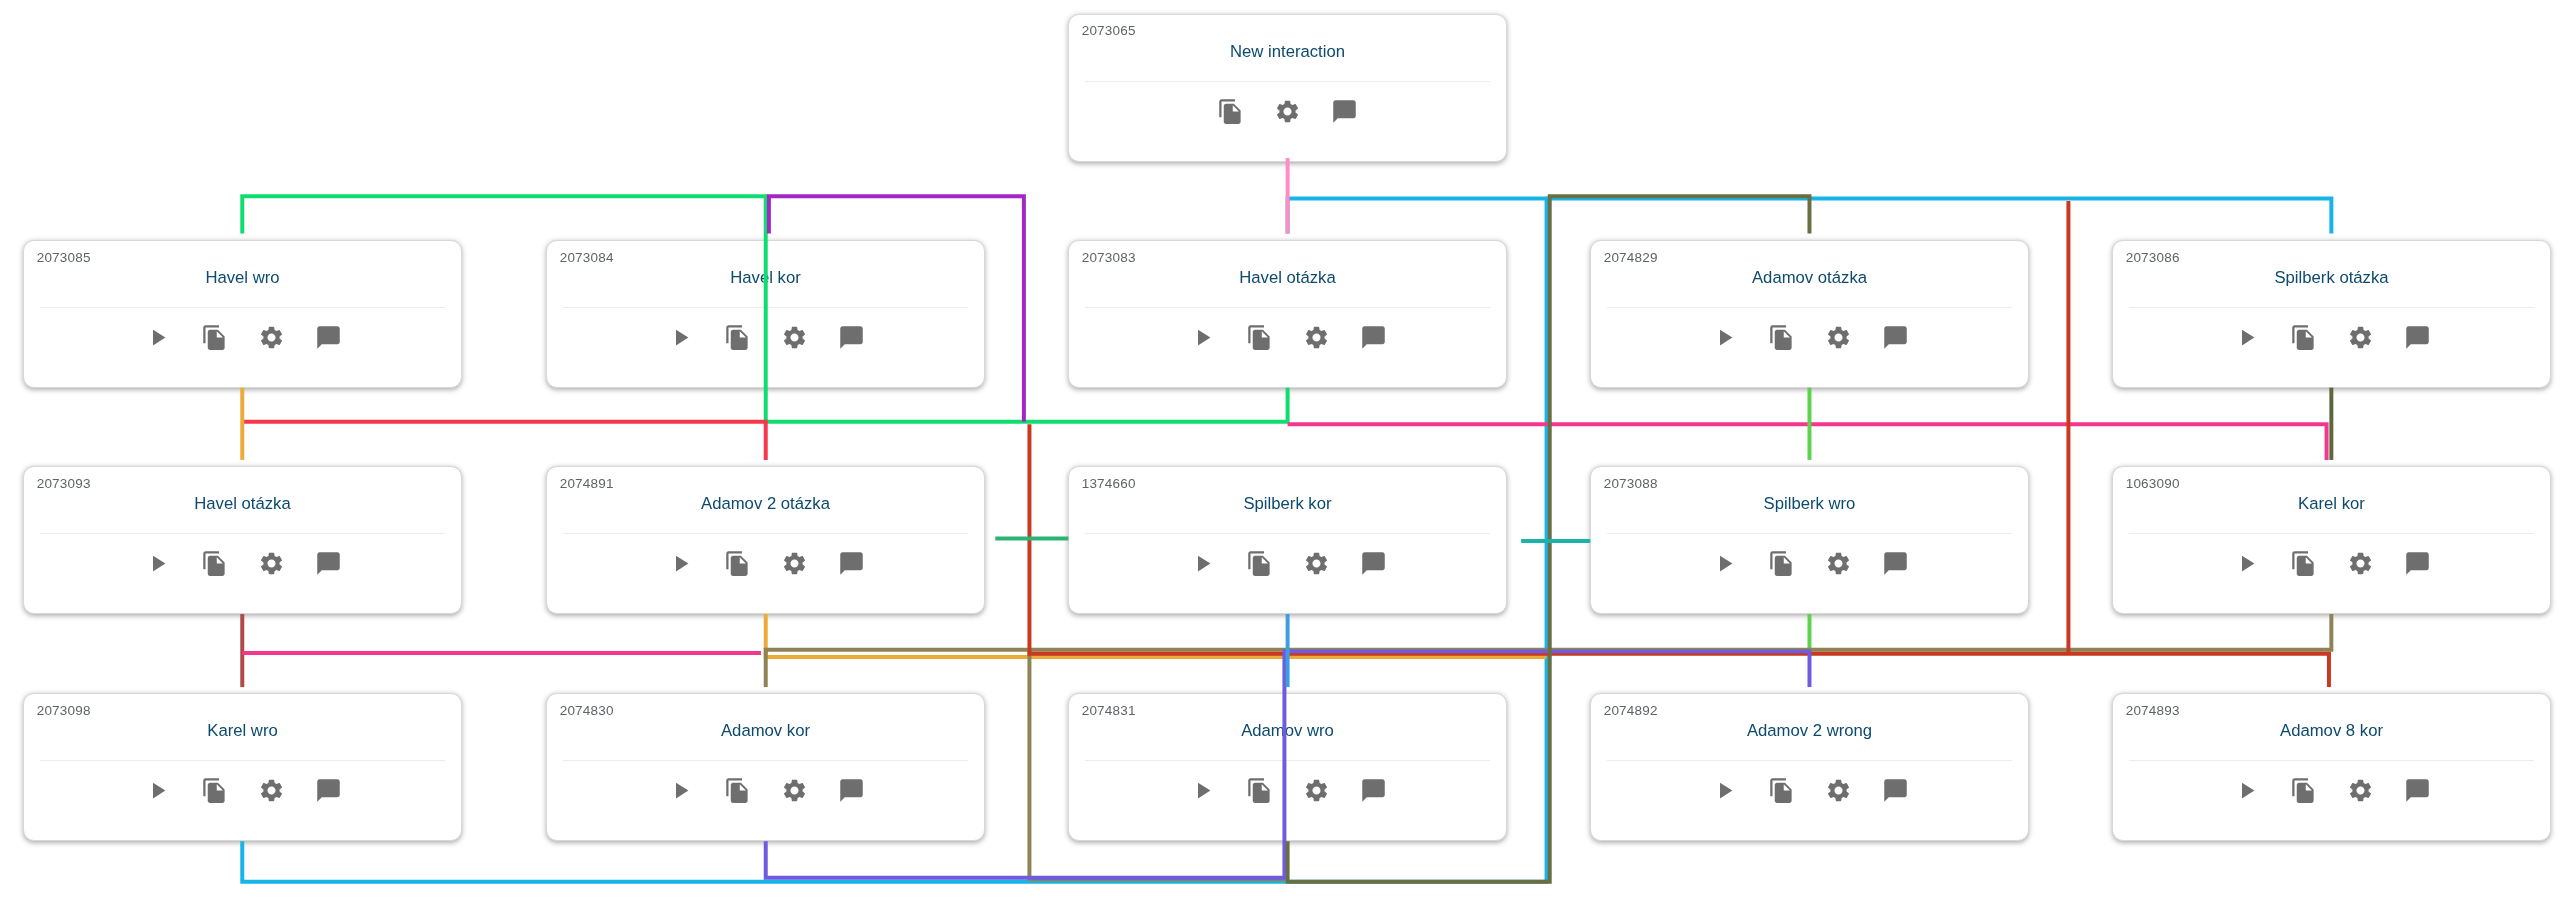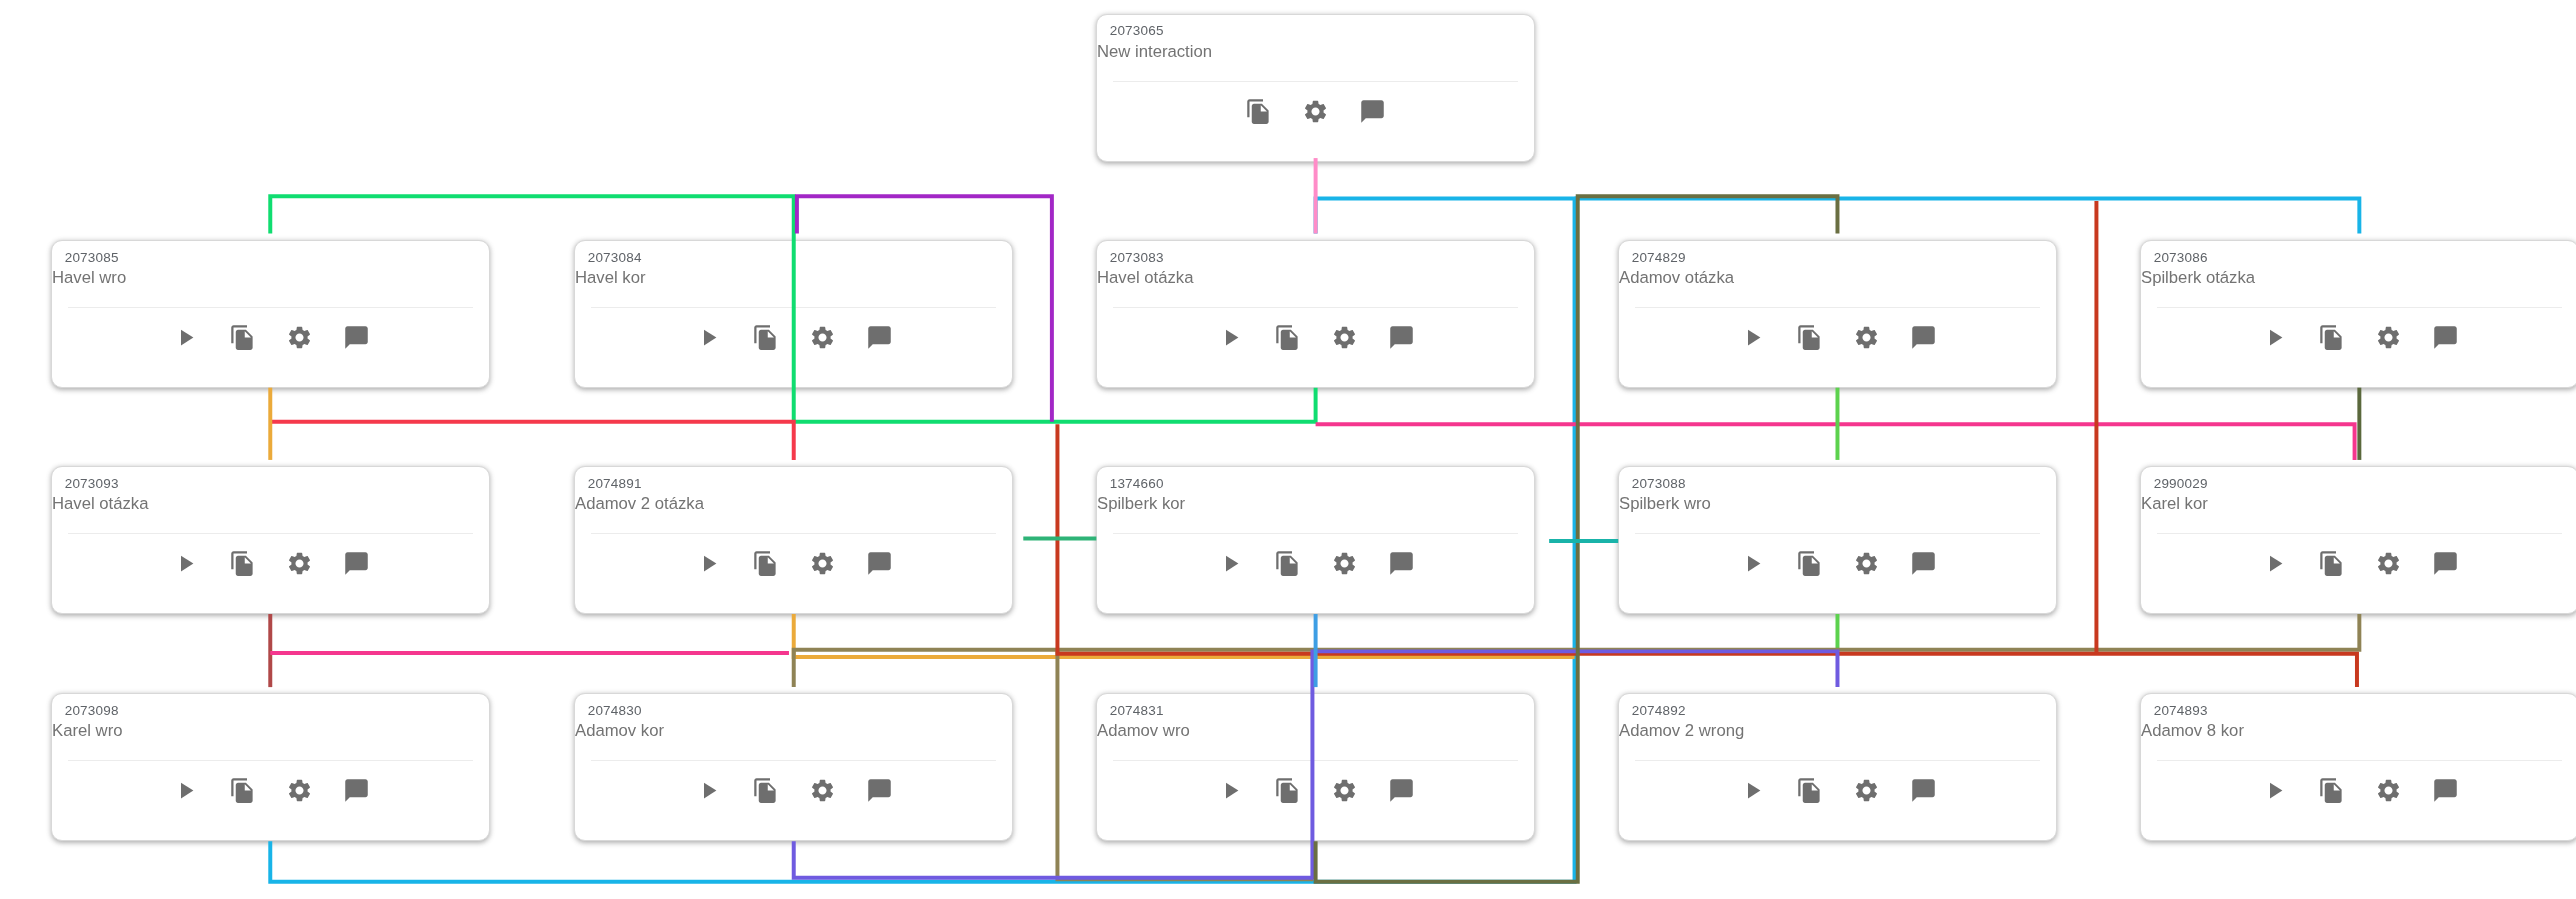--- a/index.html
+++ b/index.html
@@ -1,32 +1,32 @@
 <!DOCTYPE html>
 <html style="font-size:12.7px"><head>
 <meta charset="utf-8">
 <style>
   html,body{margin:0;padding:0;}
   body{
     width:2576px;height:900px;position:relative;background:#ffffff;
     font-family:"Liberation Sans", sans-serif;overflow:hidden;
   }
-  #canvas{position:absolute;left:0;top:0;width:2039px;height:900px;margin-left:28px;}
+  #canvas{position:absolute;left:0;top:0;width:2039px;height:900px;}
   .node{
     position:absolute;width:439px;height:148px;background:#fff;
     border:0.8px solid #d8d8d8;border-radius:11px;
     box-shadow:0 1.6px 5.6px rgba(80,80,80,.45);
     box-sizing:border-box;
   }
   .node-id{
     position:absolute;top:8.7px;left:12.7px;font-size:13.5px;color:#5f6368;letter-spacing:0.2px;
   }
   .node-title{
-    position:absolute;top:27px;left:0;right:0;text-align:left;
-    font-size:16.7px;color:#737373;
+    position:absolute;top:27px;left:0;right:0;text-align:center;
+    font-size:16.7px;color:#0c4a6e;
   }
   .node-divider{
     position:absolute;top:66px;left:16px;right:16px;border-top:0.8px solid #ececec;height:0;
   }
   .node-icons{
     position:absolute;top:83px;left:0;right:0;
     display:flex;justify-content:center;align-items:center;gap:30px;
   }
   .icon{display:inline-flex;width:27px;height:27px;cursor:pointer;}
   .icon svg{width:27px;height:27px;fill:#6e6e6e;}
@@ -297,21 +297,21 @@
             </svg>
           </span>
           <span class="icon">
             <svg viewBox="0 0 24 24">
               <path d="M20 2H4c-1.1 0-2 .9-2 2v18l4-4h14c1.1 0 2-.9 2-2V4c0-1.1-.9-2-2-2z"></path>
             </svg>
           </span>
         </div>
   </div>
       <div class="node" style="left: 2112px; top: 466px;">
-    <span class="node-id">2990029</span>
+    <span class="node-id">1063090</span>
     <div class="node-title">Karel kor</div>
     <div class="node-divider"></div>
     <div class="node-icons">
           <span class="icon">
             <svg viewBox="0 0 24 24">
               <path d="M8 5v14l11-7z"></path>
             </svg>
           </span>
           <span class="icon">
             <svg viewBox="0 0 24 24">

